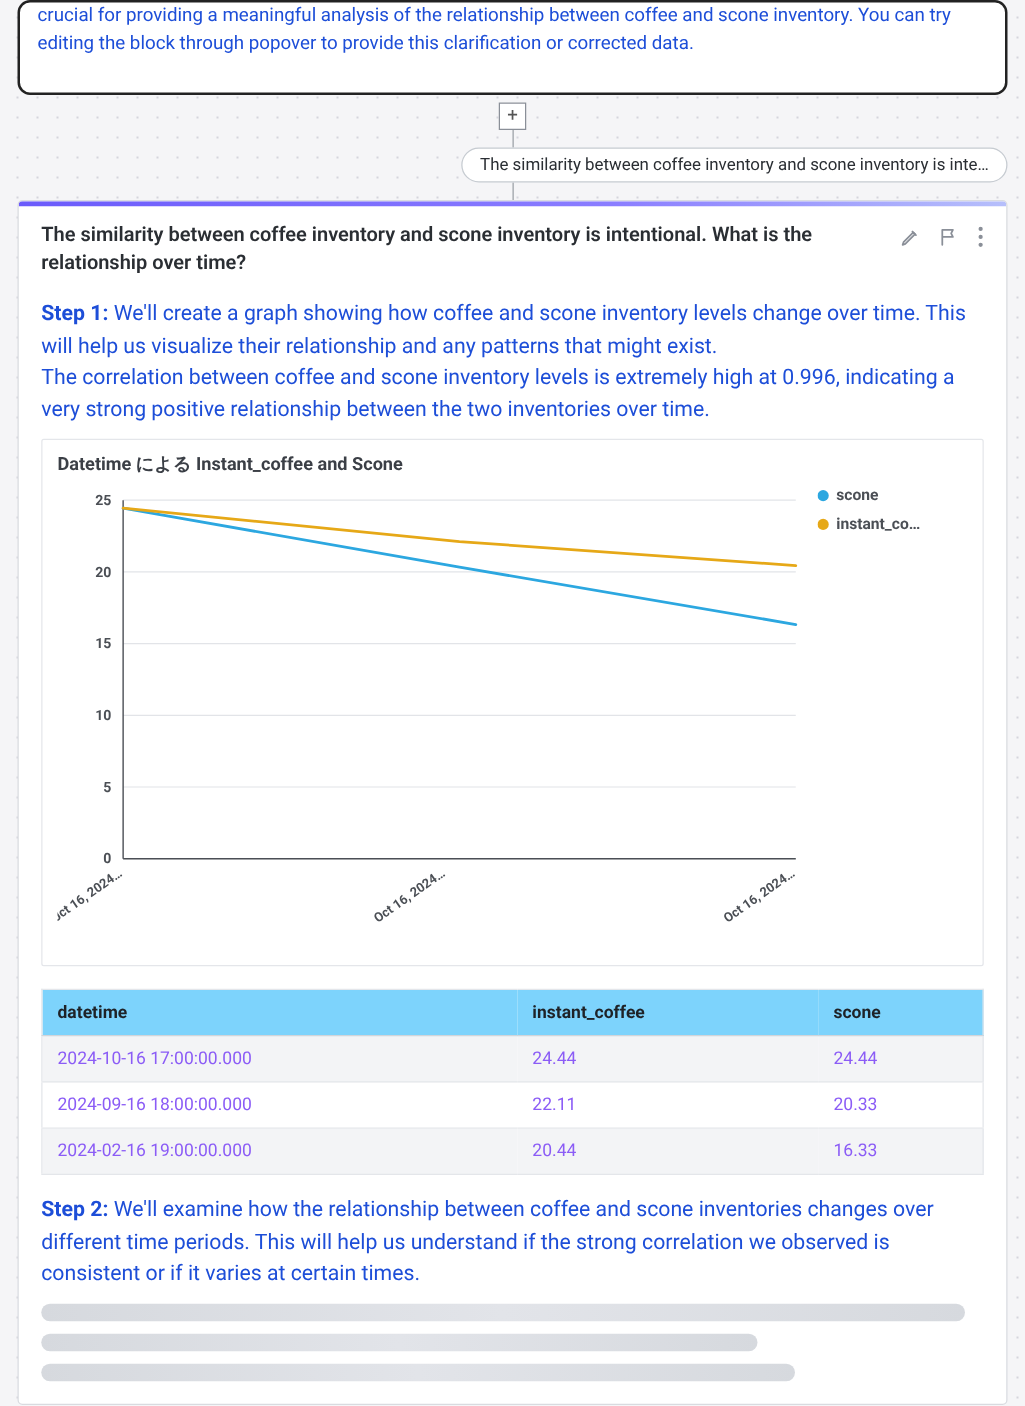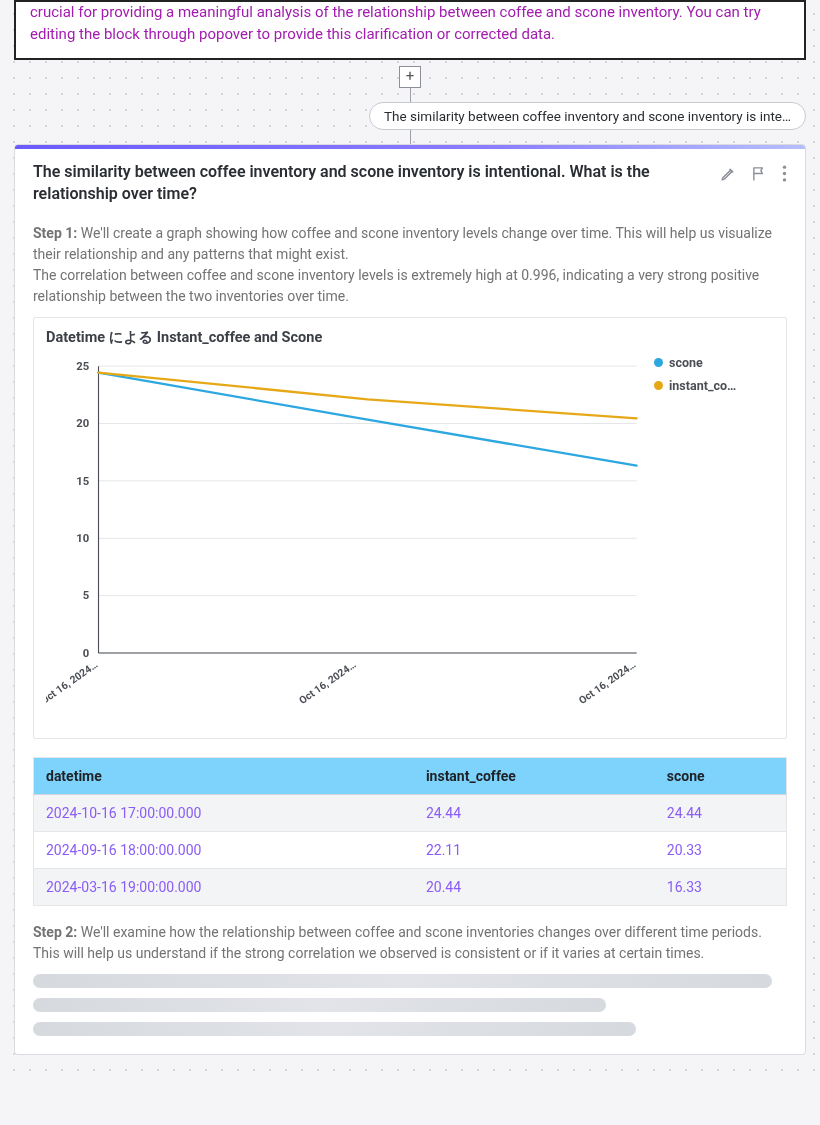--- a/index.html
+++ b/index.html
@@ -14,25 +14,25 @@
     background-image: radial-gradient(#d5d5dc 1px, transparent 1px);
     background-size: 16px 16px;
     background-position: 6px 6px;
   }
   .canvas {
     padding: 0 14px 22px 14px;
   }
   .top-box {
     background: #fff;
     border: 2px solid #222;
-    border-radius: 0;
-    padding: 0 14px 12px 14px;
+    border-radius: 10px;
+    padding: 0 14px 28px 14px;
     font-size: 15px;
     line-height: 1.45;
-    color: #a21caf;
+    color: #1d4ed8;
   }
   .plus-wrap {
     display: flex; justify-content: center;
     margin-top: 6px;
     position: relative;
   }
   .plus-btn {
     width: 22px; height: 22px;
     border: 1px solid #8a8f98;
     background: #fff;
@@ -69,21 +69,21 @@
   .card-body { padding: 12px 18px 18px 18px; }
   .card-head {
     display:flex; align-items:flex-start; gap:10px;
   }
   .card-title {
     font-size: 16px; font-weight: 600; color:#2a2e33; flex:1; line-height:1.4;
   }
   .card-actions { display:flex; gap:14px; color:#8a8f98; padding-top:4px;}
   .icon-btn { cursor:pointer; display:inline-flex; }
   .step-text {
-    font-size: 14px; line-height:1.5; color:#737373;
+    font-size: 17px; line-height:1.5; color:#1d4ed8;
     margin-top: 18px;
   }
   .chart-card {
     border:1px solid #e4e6ea;
     border-radius: 2px;
     margin-top: 10px;
     padding: 10px 12px 6px 12px;
     background:#fff;
     font-weight:bold;
   }
@@ -231,21 +231,21 @@
                 <td>2024-10-16 17:00:00.000</td>
                 <td>24.44</td>
                 <td>24.44</td>
               </tr>
               <tr>
                 <td>2024-09-16 18:00:00.000</td>
                 <td>22.11</td>
                 <td>20.33</td>
               </tr>
               <tr>
-                <td>2024-03-16 19:00:00.000</td>
+                <td>2024-02-16 19:00:00.000</td>
                 <td>20.44</td>
                 <td>16.33</td>
               </tr>
             </tbody>
       </table>
 
       <div class="step-text" style="margin-top:16px">
         <strong>Step 2:</strong><span> We'll examine how the relationship between coffee and scone inventories changes over different time periods. This will help us understand if the strong correlation we observed is consistent or if it varies at certain times.</span>
       </div>
 

